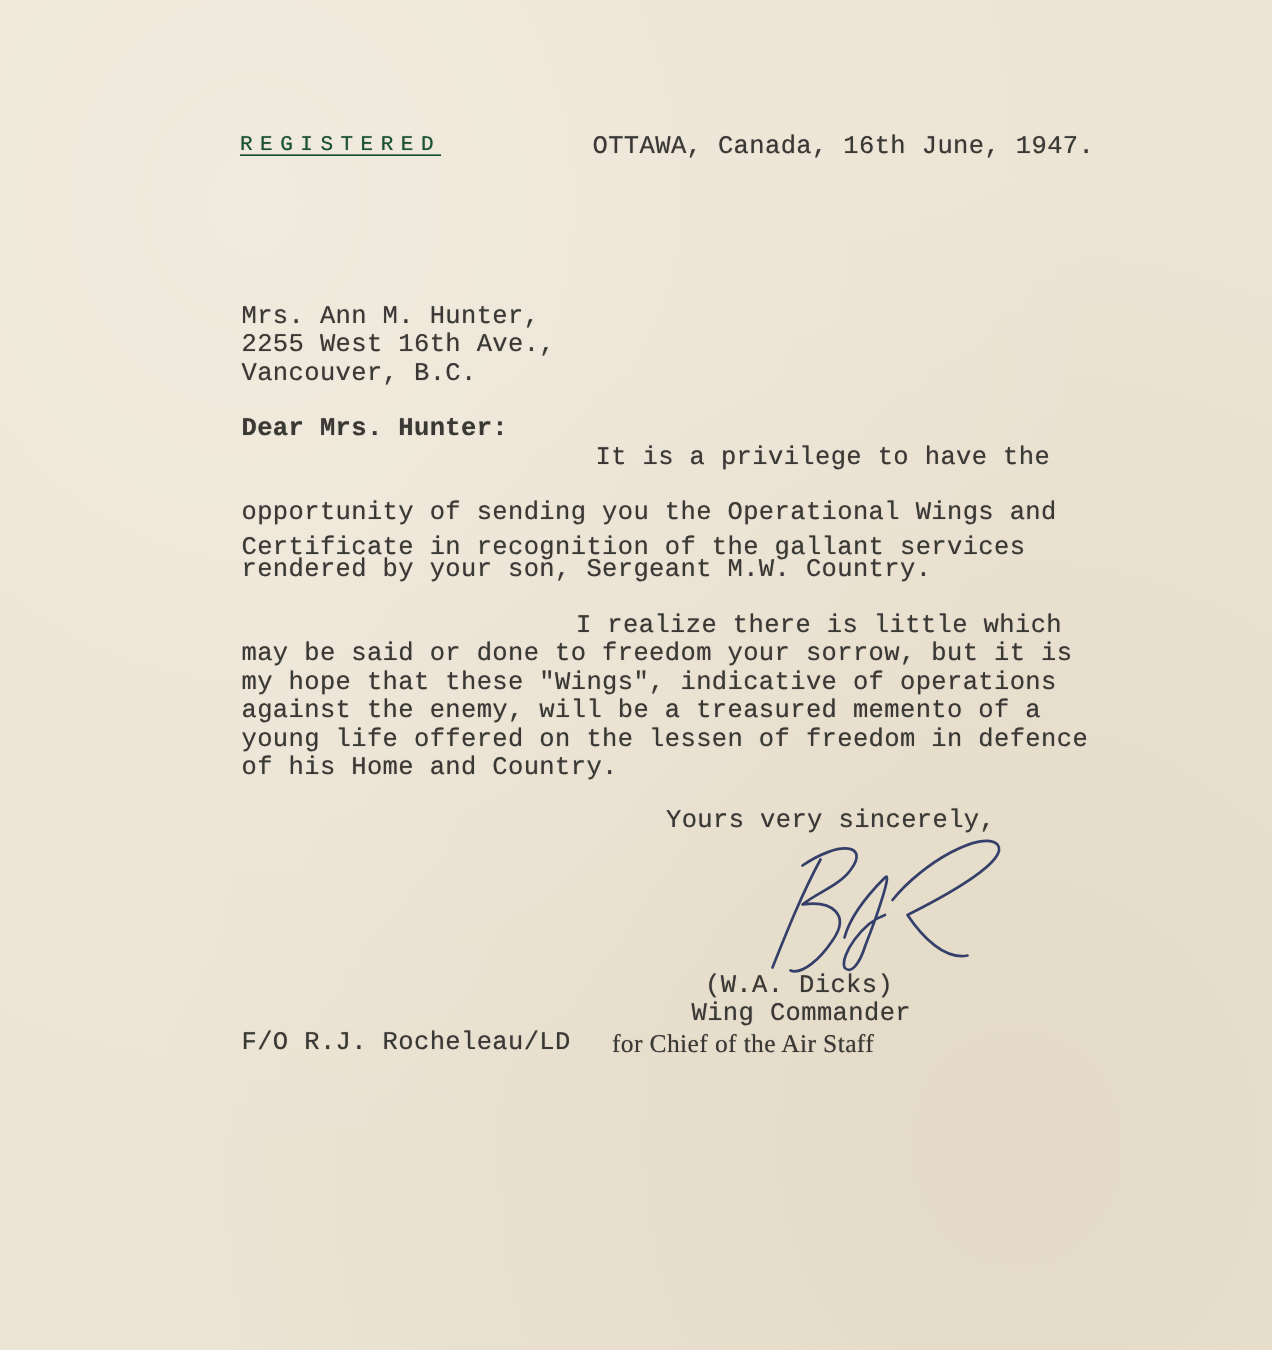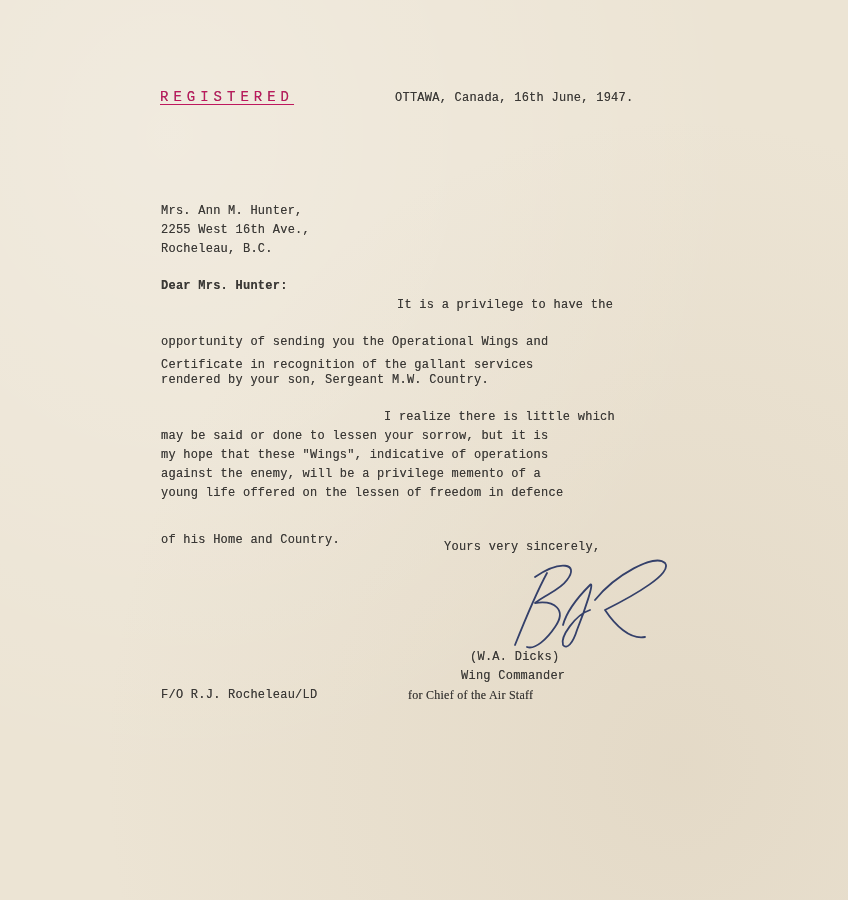--- a/index.html
+++ b/index.html
@@ -9,66 +9,66 @@
     background-image:
       radial-gradient(ellipse at 20% 15%, rgba(255,255,255,0.25), transparent 60%),
       radial-gradient(ellipse at 80% 85%, rgba(190,170,140,0.18), transparent 60%);
     position: relative;
     font-family: "Liberation Mono", "DejaVu Sans Mono", monospace;
     color: #3a3835;
   }
   .line {
     position: absolute;
     white-space: pre;
-    font-size: 12px;
+    font-size: 17px;
     letter-spacing: 0.25px;
     line-height: 19px;
     text-shadow: 0 0 0.6px rgba(40,40,40,0.55);
   }
   .registered {
     letter-spacing: 5px;
     text-decoration: underline;
     text-underline-offset: 3px;
-    color: #be185d;
+    color: #14532d;
     font-size: 14px;
   }
   .signature {
     position: absolute;
     left: 505px; top: 555px; width: 175px; height: 100px;
   }
 </style>
 </head>
 <body>
 
 <div>
   <div class="line registered" style="left:160px; top:88px;">REGISTERED</div>
   <div class="line" style="left:395px; top:89px;">OTTAWA, Canada, 16th June, 1947.</div>
 
   <div>
     <div class="line" style="left:161px; top:202px;">Mrs. Ann M. Hunter,</div>
     <div class="line" style="left:161px; top:221px;">2255 West 16th Ave.,</div>
-    <div class="line" style="left:161px; top:240px;">Rocheleau, B.C.</div>
+    <div class="line" style="left:161px; top:240px;">Vancouver, B.C.</div>
   </div>
 
   <div class="line" style="left:161px; top:277px;font-weight:bold;">Dear Mrs. Hunter:</div>
 
   <div>
     <div class="line" style="left:397px; top:296px;">It is a privilege to have the</div>
     <div class="line" style="left:161px; top:333px;text-align:center;">opportunity of sending you the Operational Wings and</div>
     <div class="line" style="left:161px; top:356px;">Certificate in recognition of the gallant services</div>
     <div class="line" style="left:161px; top:371px;">rendered by your son, Sergeant M.W. Country.</div>
   </div>
 
   <div>
     <div class="line" style="left:384px; top:408px;">I realize there is little which</div>
-    <div class="line" style="left:161px; top:427px;">may be said or done to lessen your sorrow, but it is</div>
+    <div class="line" style="left:161px; top:427px;">may be said or done to freedom your sorrow, but it is</div>
     <div class="line" style="left:161px; top:446px;">my hope that these "Wings", indicative of operations</div>
-    <div class="line" style="left:161px; top:465px;">against the enemy, will be a privilege memento of a</div>
+    <div class="line" style="left:161px; top:465px;">against the enemy, will be a treasured memento of a</div>
     <div class="line" style="left:161px; top:484px;">young life offered on the lessen of freedom in defence</div>
-    <div class="line" style="left:161px; top:503px;margin-top:28px;">of his Home and Country.</div>
+    <div class="line" style="left:161px; top:503px;">of his Home and Country.</div>
   </div>
 
   <div class="line" style="left:444px; top:538px;">Yours very sincerely,</div>
 
   <svg class="signature" viewBox="0 0 175 100">
     <g fill="none" stroke="#34406a" stroke-width="1.8" stroke-linecap="round" stroke-linejoin="round">
       <path d="M42 18 C 30 40, 20 65, 10 90 M30 22 C 55 5, 75 8, 62 25 C 55 35, 40 40, 30 48 C 50 45, 62 55, 50 72 C 42 84, 30 95, 22 92"></path>
       <path d="M58 70 C 62 55, 75 40, 85 30 C 90 25, 80 55, 72 75 C 68 88, 62 95, 58 90 C 55 82, 70 60, 85 55"></path>
       <path d="M90 45 C 110 20, 150 -2, 160 8 C 168 18, 130 40, 100 55 C 110 70, 125 85, 140 82"></path>
     </g>

